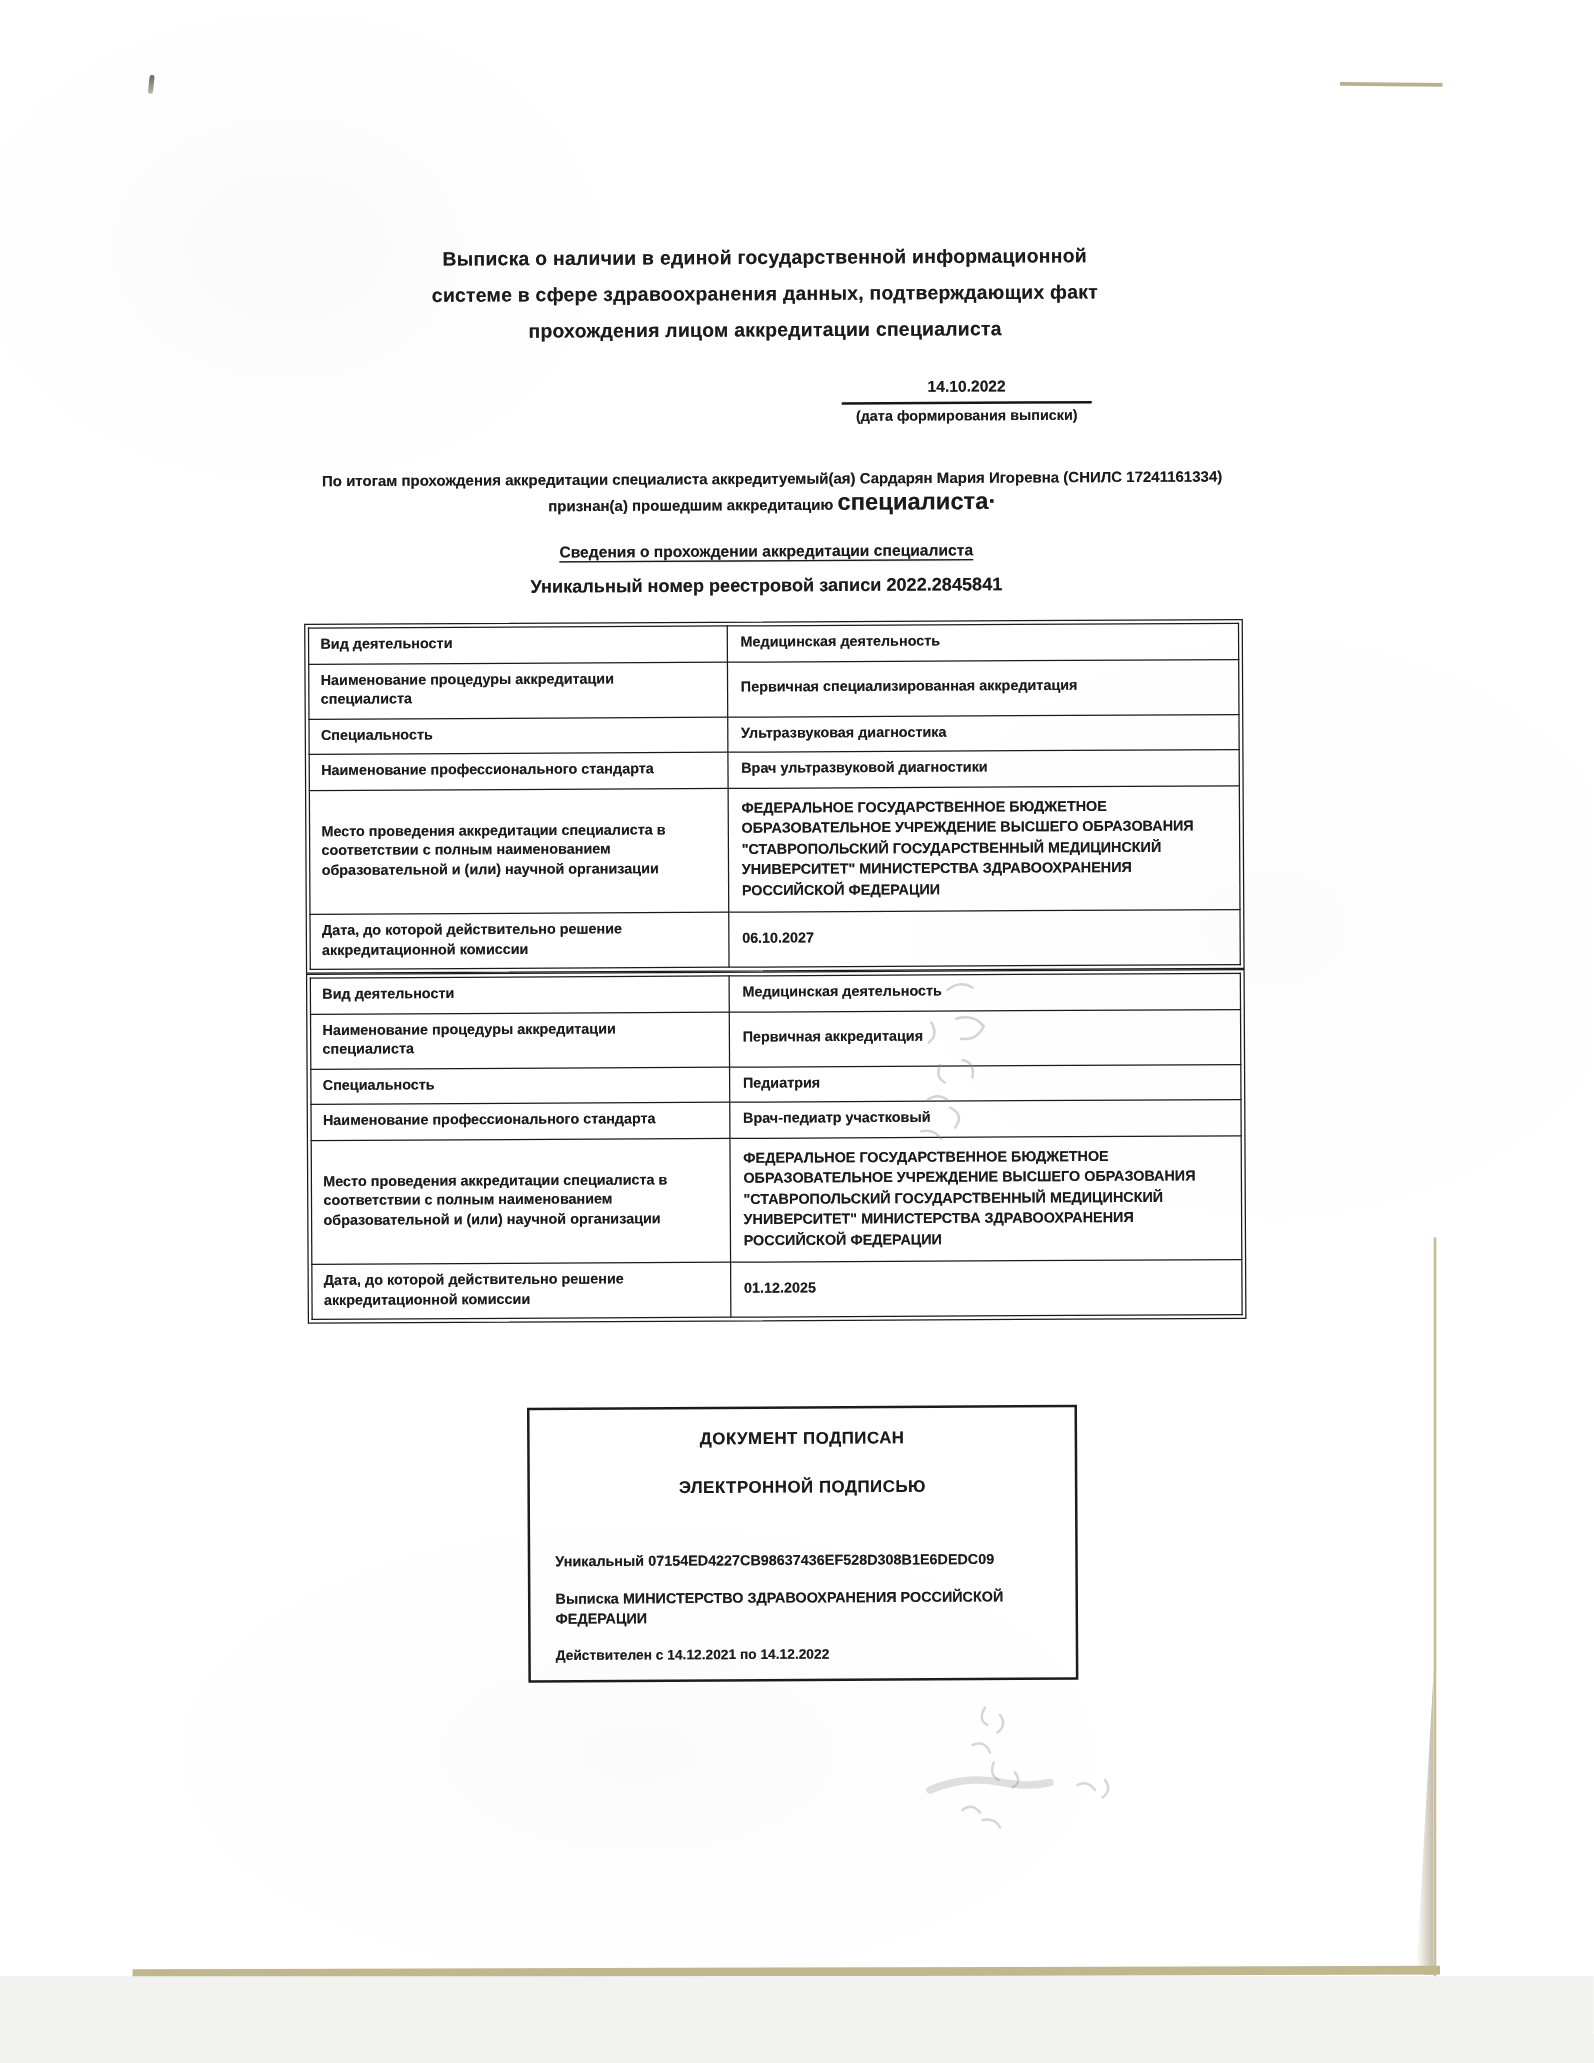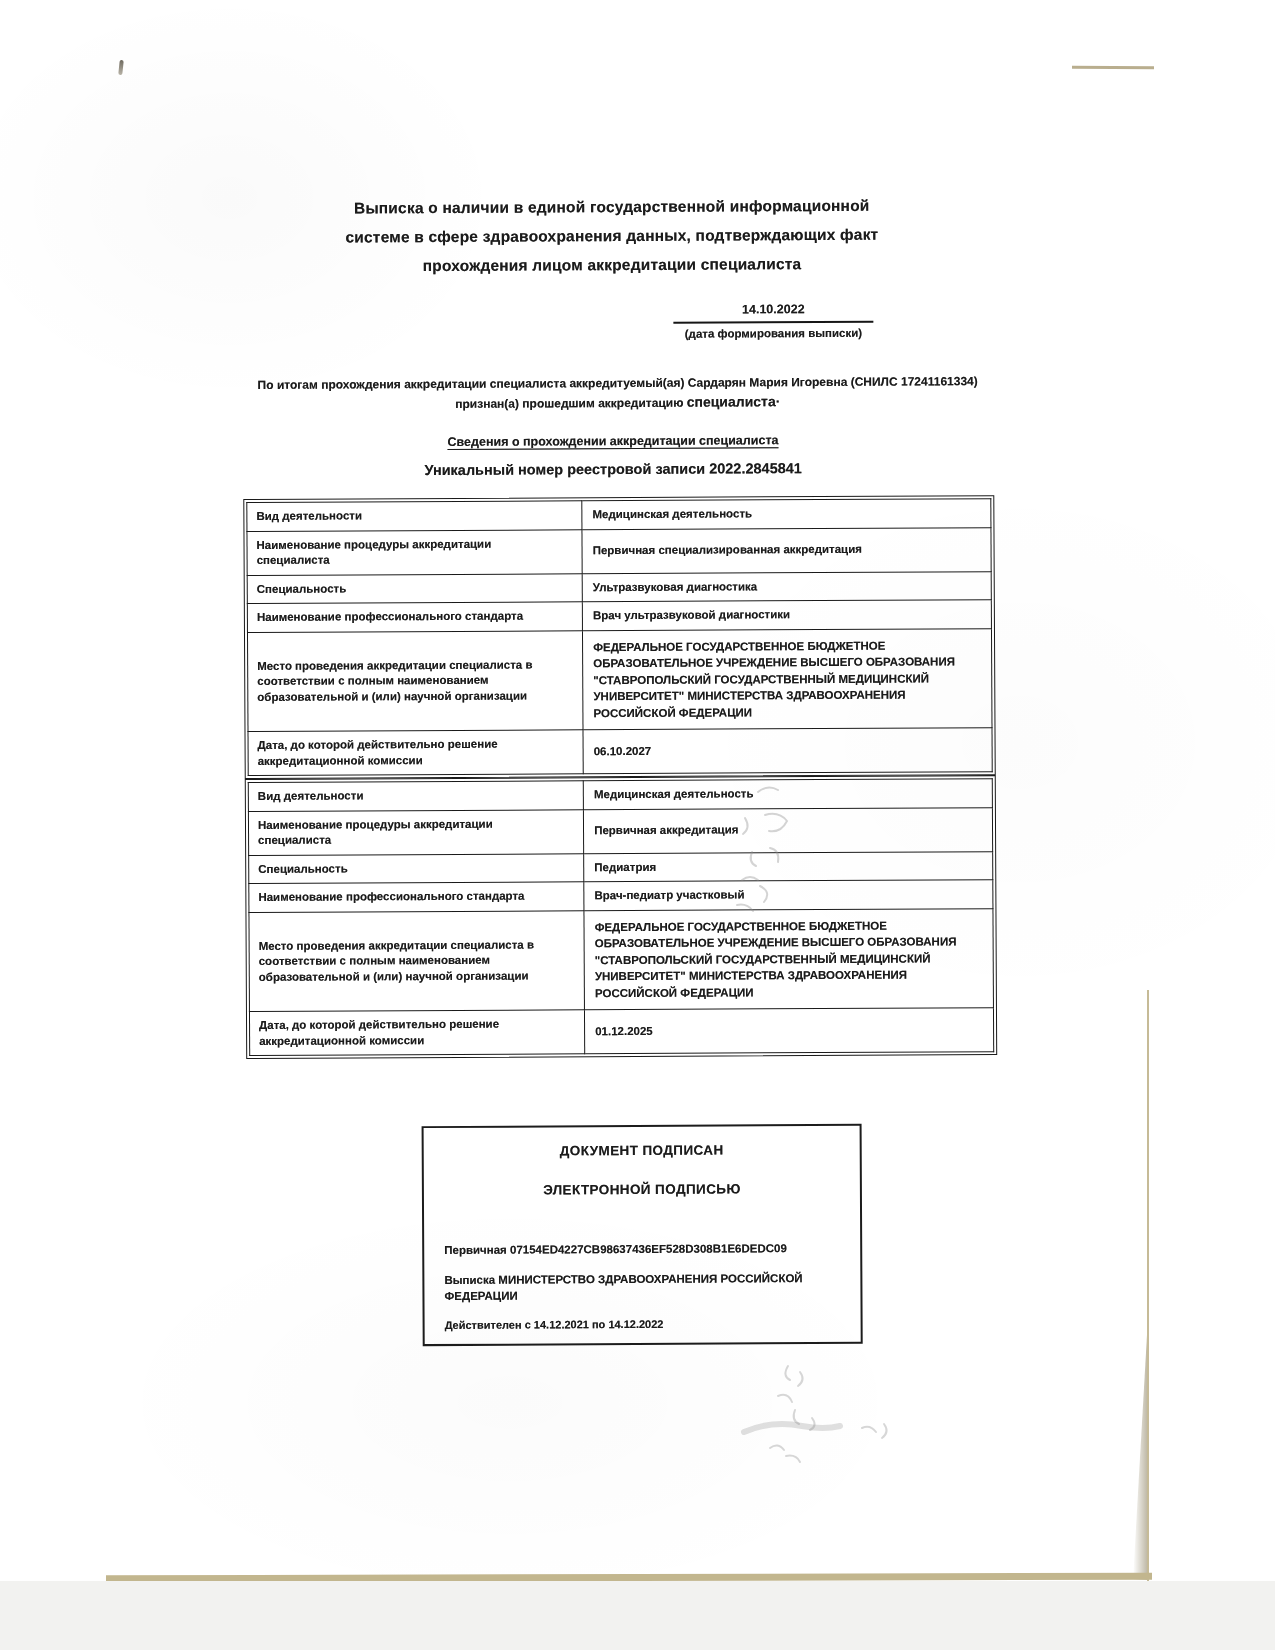--- a/index.html
+++ b/index.html
@@ -18,21 +18,21 @@
   .doc{position:absolute;inset:0;transform:rotate(-0.3deg);transform-origin:50% 50%;
        font-weight:700;text-shadow:0 0 .4px rgba(20,20,20,.55);}
   
   .title{position:absolute;top:192px;left:60px;width:1110px;text-align:center;
          font-size:15.5px;line-height:29px;letter-spacing:.2px;}
   .date-block{position:absolute;top:303px;left:676px;width:200px;text-align:center;}
   .date-value{font-size:12.5px;padding-bottom:5px;border-bottom:2px solid #161616;}
   .date-caption{font-size:11.5px;padding-top:4px;}
   .intro{position:absolute;top:362px;left:245px;width:750px;text-align:center;
          font-size:12px;line-height:19px;}
-  .intro .emph{font-size:14px;}
+  .intro .emph{font-size:19px;}
   .section-heading{position:absolute;top:434px;left:60px;width:1110px;text-align:center;
          font-size:12.5px;text-decoration:underline;text-underline-offset:3px;}
   .registry{position:absolute;top:461px;left:60px;width:1110px;text-align:center;font-size:14.5px;}
   
   .tbl-wrap{position:absolute;left:245px;width:745px;border:1.5px solid #1a1a1a;padding:2px;background:transparent;}
   .tbl-wrap.t0{top:497px;}
   .tbl-wrap.t1{top:777px;}
   table.doc-table{border-collapse:collapse;width:100%;table-layout:fixed;}
   table.doc-table td{border:1.5px solid #1a1a1a;vertical-align:middle;
       font-size:11.5px;line-height:15.5px;font-weight:700;}
@@ -143,21 +143,21 @@
               <td class="c-label">Дата, до которой действительно решение аккредитационной комиссии</td>
               <td class="c-value">01.12.2025</td>
             </tr>
           </tbody>
         </table>
     </div>
 
     <div class="sig-box">
       <div class="sig-line1">ДОКУМЕНТ ПОДПИСАН</div>
       <div class="sig-line2">ЭЛЕКТРОННОЙ ПОДПИСЬЮ</div>
-      <div class="sig-cert"><span>Первичная</span> <span>07154ED4227CB98637436EF528D308B1E6DEDC09</span></div>
+      <div class="sig-cert"><span>Уникальный</span> <span>07154ED4227CB98637436EF528D308B1E6DEDC09</span></div>
       <div class="sig-owner"><span>Выписка</span> <span>МИНИСТЕРСТВО ЗДРАВООХРАНЕНИЯ РОССИЙСКОЙ ФЕДЕРАЦИИ</span></div>
       <div class="sig-validity">Действителен с 14.12.2021 по 14.12.2022</div>
     </div>
 
   </div>
 
   <svg class="scribbles" width="1275" height="1650" viewBox="0 0 1275 1650" fill="none">
     <g stroke="#8f8f8f" stroke-width="2" stroke-linecap="round" opacity="0.38">
       <path d="M758 792 q10 -8 20 -2"></path>
       <path d="M745 818 q6 10 -2 16"></path>

